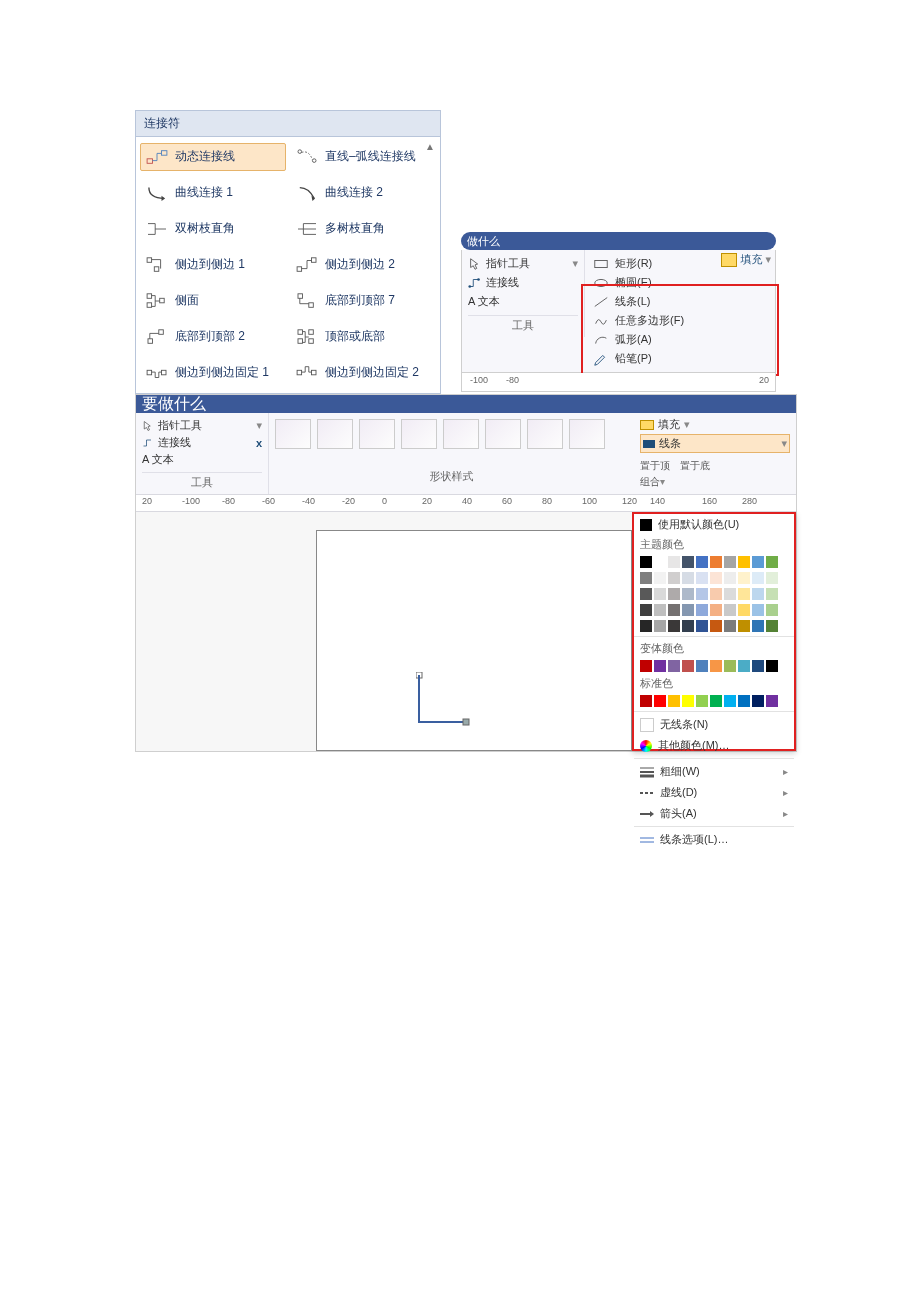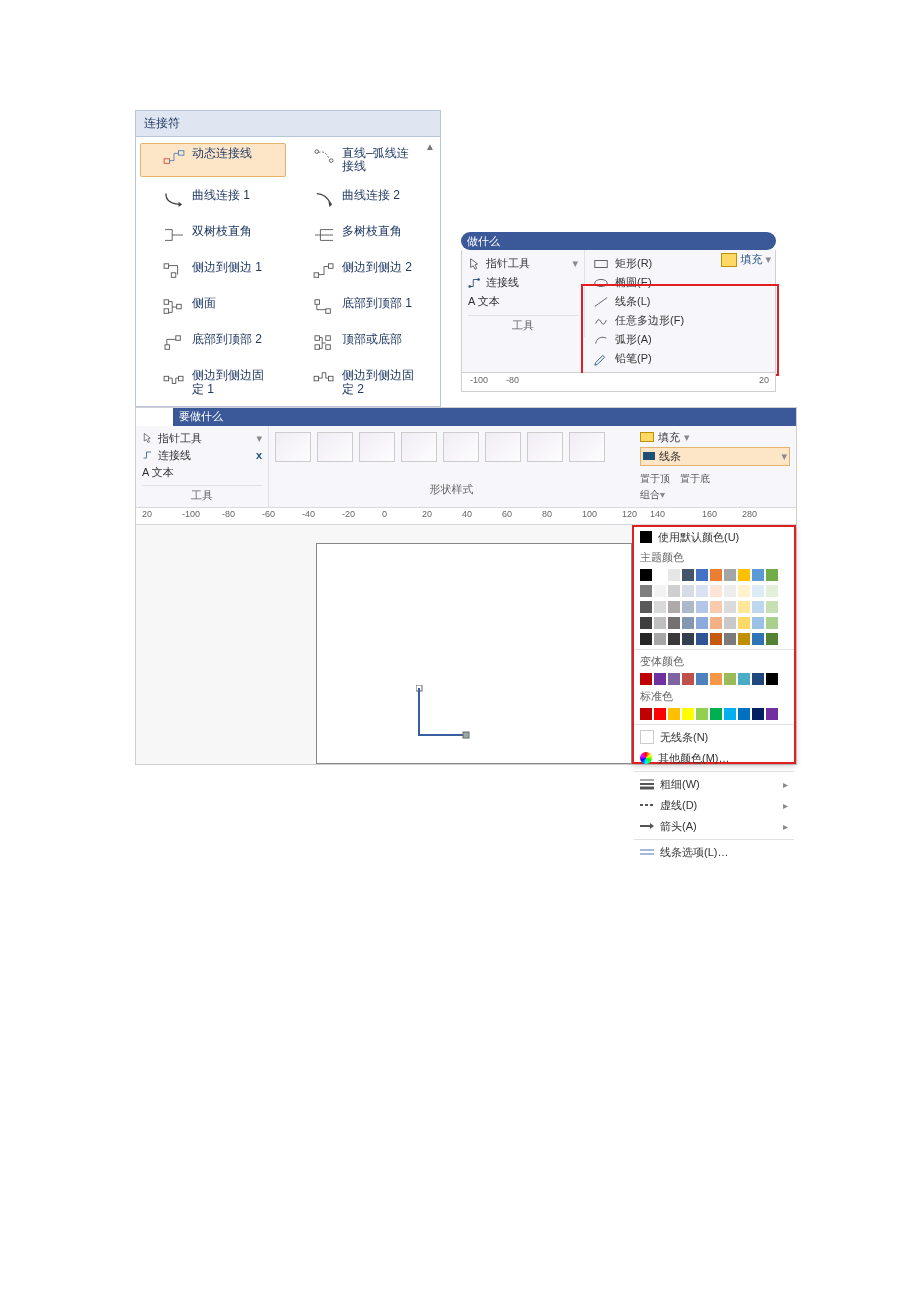--- a/index.html
+++ b/index.html
@@ -3,21 +3,21 @@
 <meta charset="utf-8">
 <style>
   html,body{margin:0;padding:0;background:#fff;font-family:"Microsoft YaHei","SimSun",Arial,sans-serif;font-size:12px;color:#333;}
   .page{width:920px;margin:0 auto;box-sizing:border-box;padding:110px 0 200px 135px;}
   .row1{display:flex;align-items:flex-start;gap:20px;}
   
   .connectors-panel{width:304px;border:1px solid #b8c5da;background:#fff;}
   .connectors-title{background:#dfe6f1;border-bottom:1px solid #b8c5da;padding:4px 8px;font-size:12px;color:#1f3864;}
   .connectors-body{position:relative;padding:6px 4px;}
   .conn-grid{display:grid;grid-template-columns:1fr 1fr;gap:8px 4px;}
-  .conn-item{display:flex;gap:6px;padding:3px 21px;border:1px solid transparent;border-radius:2px;color:#1f3864;font-size:12px;line-height:1.1;}
+  .conn-item{display:flex;align-items:center;gap:6px;padding:3px 4px;border:1px solid transparent;border-radius:2px;color:#1f3864;font-size:12px;line-height:1.1;}
   .conn-item.sel{background:#fde6c8;border-color:#e6b36a;}
   .conn-icon{width:24px;height:20px;display:flex;align-items:center;justify-content:center;flex:none;}
   .conn-icon svg{width:22px;height:18px;}
   .scroll-up{position:absolute;top:4px;right:4px;width:12px;height:12px;color:#777;font-size:10px;text-align:center;line-height:12px;}
   
   .shapes-panel{width:315px;margin-top:122px;}
   .shapes-bar{background:#3b5998;color:#fff;height:18px;display:flex;align-items:center;padding-left:6px;font-size:11px;border-radius:9px;}
   .shapes-ribbon{border:1px solid #cfcfcf;border-top:none;background:#f7f7fb;display:flex;align-items:flex-start;}
   .shapes-left{border-right:1px solid #e0e0e8;padding:4px 6px;min-width:110px;}
   .tool-row{display:flex;align-items:center;gap:4px;padding:2px 0;color:#333;font-size:11px;}
@@ -28,21 +28,21 @@
   .shape-opt svg{width:16px;height:14px;}
   .fill-btn{position:absolute;top:2px;right:4px;display:flex;align-items:center;gap:3px;font-size:11px;color:#1f4e79;}
   .fill-btn .bucket{width:14px;height:12px;background:linear-gradient(#ffd966,#ffd966);border:1px solid #bf9000;}
   .redbox{position:absolute;top:34px;left:-4px;right:-4px;bottom:-4px;border:2px solid #e02020;pointer-events:none;}
   .ruler-small{border:1px solid #cfcfcf;border-top:none;background:#fff;height:18px;position:relative;font-size:9px;color:#666;}
   .ruler-small .tick{position:absolute;top:2px;}
   
   p.body-text{margin:28px 0 22px 0;font-size:15px;color:#333;line-height:1.5;}
   
   .shot3{width:660px;border:1px solid #cfcfcf;background:#fff;}
-  .shot3-bar{background:#3b5998;color:#fff;height:18px;display:flex;align-items:center;padding-left:6px;font-size:11px;margin-left:37px;}
+  .shot3-bar{background:#3b5998;color:#fff;height:18px;display:flex;align-items:center;padding-left:6px;font-size:16px;}
   .shot3-ribbon{display:flex;border-bottom:1px solid #d9d9e0;background:#f7f7fb;min-height:64px;}
   .shot3-tools{width:120px;padding:4px 6px;border-right:1px solid #e0e0e8;}
   .tool-row2{display:flex;align-items:center;gap:4px;font-size:11px;color:#333;padding:1px 0;}
   .tool-row2 svg{width:12px;height:12px;}
   .style-gallery{flex:1;padding:6px 6px 2px 6px;display:flex;flex-direction:column;}
   .style-row{display:flex;gap:6px;}
   .style-swatch{width:34px;height:28px;border:1px solid #ccc;background:linear-gradient(135deg,#f1ecf5,#fdfdfd);}
   .style-label{text-align:center;font-size:11px;color:#666;margin-top:20px;}
   .shot3-right{width:150px;padding:4px 6px;font-size:11px;color:#333;}
   .rb-fill{display:flex;align-items:center;gap:4px;}
@@ -161,21 +161,21 @@
               <span>侧面</span>
             </div>
             <div class="conn-item">
               <span class="conn-icon">
                 <svg viewBox="0 0 24 20">
                   <rect x="2" y="2" width="5" height="5" fill="none" stroke="#555"></rect>
                   <rect x="14" y="12" width="5" height="5" fill="none" stroke="#555"></rect>
                   <path d="M4 7v6h10" fill="none" stroke="#555"></path>
                 </svg>
               </span>
-              <span>底部到顶部 1</span>
+              <span>底部到顶部 7</span>
             </div>
             <div class="conn-item">
               <span class="conn-icon">
                 <svg viewBox="0 0 24 20">
                   <rect x="2" y="12" width="5" height="5" fill="none" stroke="#555"></rect>
                   <rect x="14" y="2" width="5" height="5" fill="none" stroke="#555"></rect>
                   <path d="M4 12V6h10" fill="none" stroke="#555"></path>
                 </svg>
               </span>
               <span>底部到顶部 2</span>

